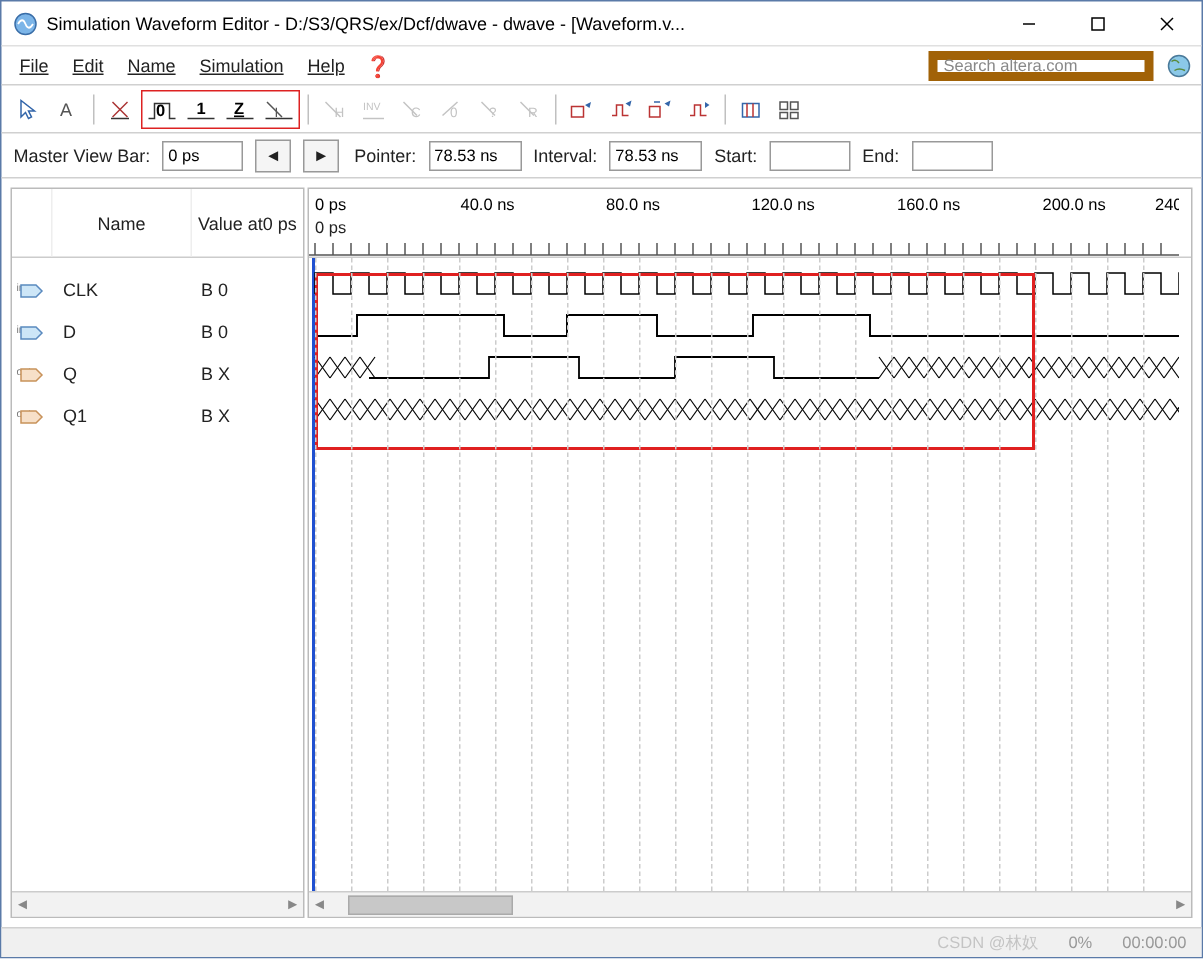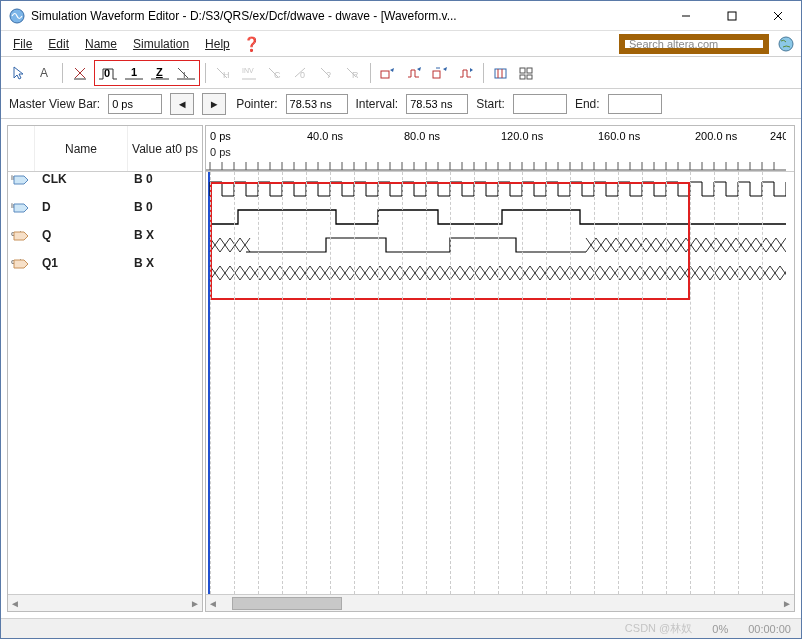--- a/index.html
+++ b/index.html
@@ -23,21 +23,21 @@
   .timebar { height:30px; display:flex; align-items:center; padding:0 8px; border-bottom:1px solid #d0d0d0; gap:8px; font-size:12px;}
   .timebar input { width:54px; height:20px; border:1px solid #999; padding:0 3px; font-size:11px;}
   .arrowbtn { width:24px; height:22px; border:1px solid #999; background:#f5f5f5; display:flex; align-items:center; justify-content:center; font-size:11px;}
   .workarea { flex:1; display:flex; padding:6px; gap:2px; min-height:0;}
   .panel { border:1px solid #bbb; position:relative; background:#fff;}
   .leftpanel { width:196px; display:flex; flex-direction:column;}
   .lhead { display:flex; height:46px; border-bottom:1px solid #ccc;}
   .lhead div { display:flex; align-items:center; justify-content:center; font-size:12px; text-align:left;}
   .lhead .c1{width:26px;} .lhead .c2{flex:1; border-left:1px solid #eee; border-right:1px solid #eee;} .lhead .c3{width:74px;}
   .lrows { flex:1; overflow:hidden; position:relative;}
-  .lrow { display:flex; height:28px; align-items:flex-start;font-weight:bold;}
+  .lrow { display:flex; height:28px; align-items:flex-end;}
   .lrow .c1{width:26px; display:flex; justify-content:center;} .lrow .c2{flex:1; padding-left:8px;} .lrow .c3{width:74px; padding-left:6px;}
   .lscroll { height:17px; border-top:1px solid #ccc; background:#f2f2f2; display:flex; align-items:center; justify-content:space-between; padding:0 2px; font-size:10px; color:#888;}
   .rightpanel { flex:1; display:flex; flex-direction:column; min-width:0;}
   .rulerzone { position:relative; height:46px; border-bottom:1px solid #ccc;}
   .wavezone { flex:1; position:relative; overflow:hidden;}
   .gridline { position:absolute; top:0; bottom:0; border-left:1px dashed #ccc;}
   .bluecursor { position:absolute; top:0; bottom:0; width:2px; background:#2050d0; left:2px;}
   .redrect { position:absolute; border:2px solid #e02020; pointer-events:none;}
   .hscroll { height:17px; border-top:1px solid #ccc; background:#f2f2f2; display:flex; align-items:center; padding:0 2px; gap:2px;}
   .scrollthumb { height:13px; background:#c8c8c8; border:1px solid #aaa;}

